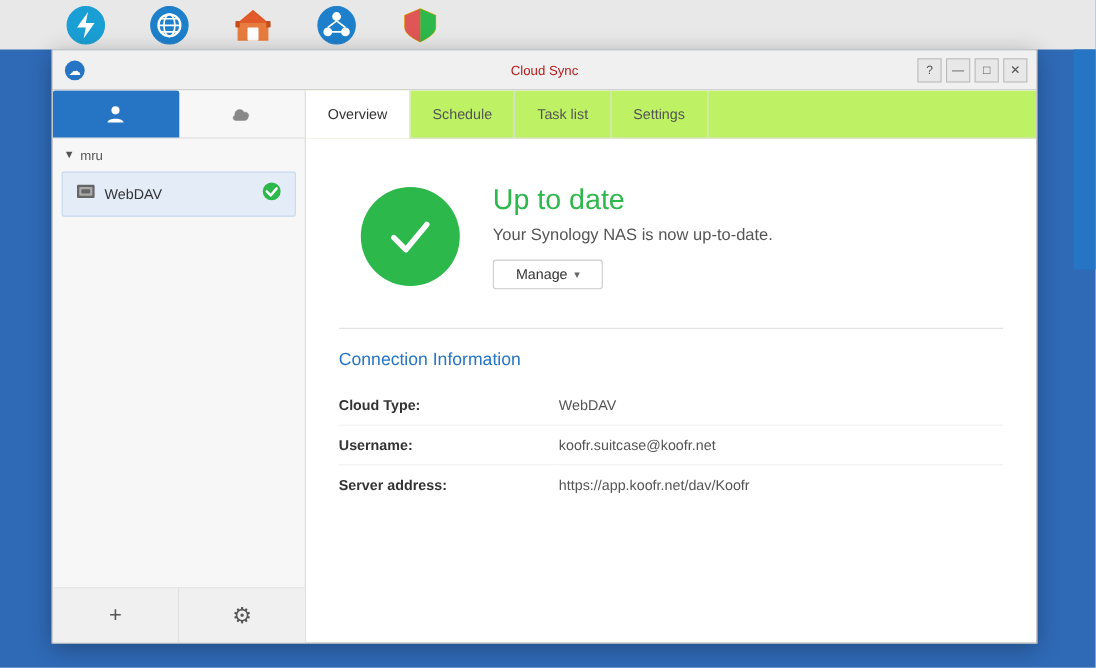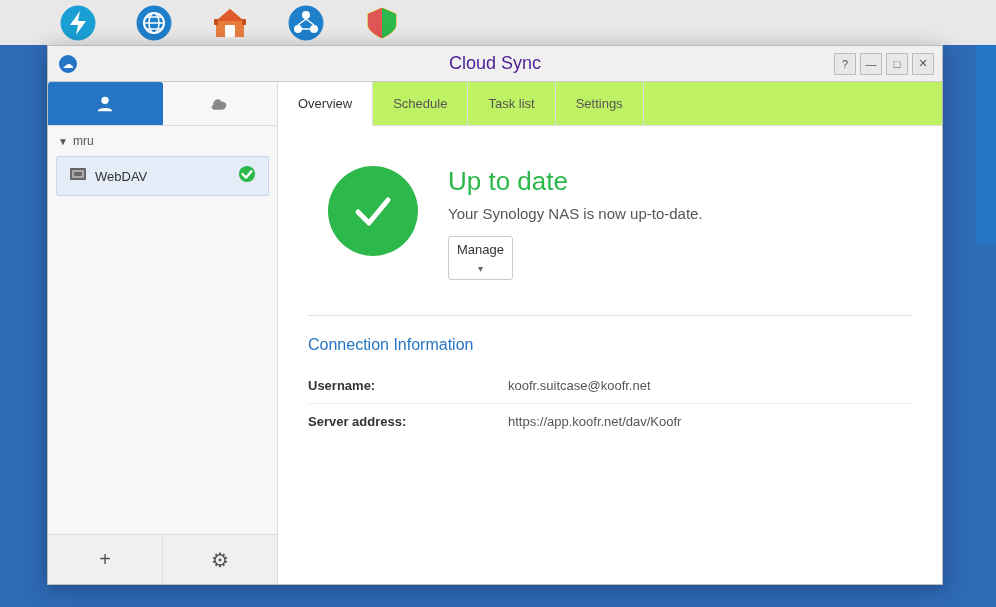--- a/index.html
+++ b/index.html
@@ -53,22 +53,22 @@
       height: 36px;
       background: #f0f0f0;
       border-bottom: 1px solid #ccc;
       display: flex;
       align-items: center;
       justify-content: center;
       position: relative;
       flex-shrink: 0;
     }
     .titlebar-title {
-      font-size: 18px;
-      color: #4c1d95;
+      font-size: 12px;
+      color: #b91c1c;
       font-weight: normal;
     }
     .titlebar-icon {
       position: absolute;
       left: 10px;
       width: 20px;
       height: 20px;
     }
     .titlebar-controls {
       position: absolute;
@@ -226,21 +226,21 @@
 
     
     .overview {
       flex: 1;
       padding: 20px 30px;
       overflow-y: auto;
     }
 
     .status-section {
       display: flex;
-      align-items: flex-start;
+      align-items: center;
       gap: 30px;
       padding: 20px 0 30px 20px;
     }
     .status-circle {
       width: 90px;
       height: 90px;
       border-radius: 50%;
       background: #2db84b;
       display: flex;
       align-items: center;
@@ -256,31 +256,30 @@
       color: #2db84b;
       font-weight: 400;
       margin-bottom: 8px;
     }
     .status-info p {
       font-size: 15px;
       color: #555;
       margin-bottom: 14px;
     }
     .manage-btn {
-      padding: 5px 8px;
+      padding: 5px 20px;
       background: #fff;
       border: 1px solid #ccc;
       border-radius: 3px;
       cursor: pointer;
       font-size: 13px;
       color: #333;
       display: inline-flex;
       align-items: center;
       gap: 6px;
-      flex-direction: column;
     }
     .manage-btn .dropdown-arrow {
       font-size: 10px;
       color: #666;
     }
 
     .divider {
       border: none;
       border-top: 1px solid #e0e0e0;
       margin: 5px 0 20px 0;
@@ -477,20 +476,24 @@
           </div>
         </div>
 
         <hr class="divider">
 
         <div>
           <div class="conn-info-title">Connection Information</div>
           <table class="conn-table">
             <tbody>
               <tr>
+                <td>Cloud Type:</td>
+                <td>WebDAV</td>
+              </tr>
+              <tr>
                 <td>Username:</td>
                 <td>koofr.suitcase@koofr.net</td>
               </tr>
               <tr>
                 <td>Server address:</td>
                 <td>https://app.koofr.net/dav/Koofr</td>
               </tr>
             </tbody>
           </table>
         </div>

